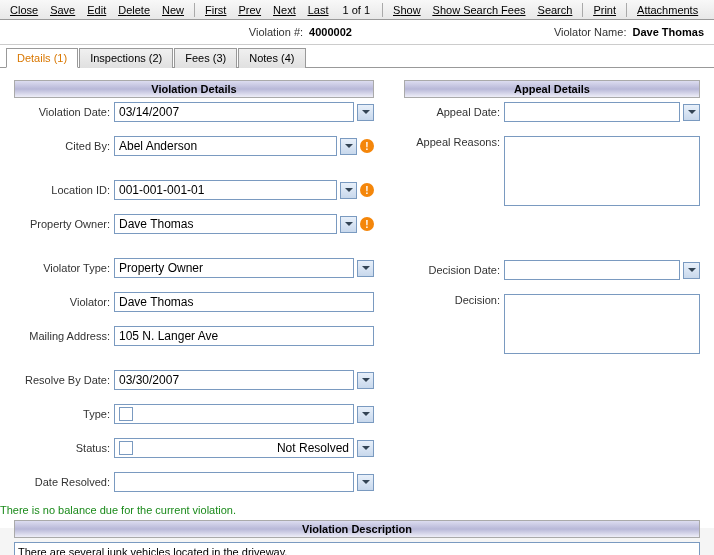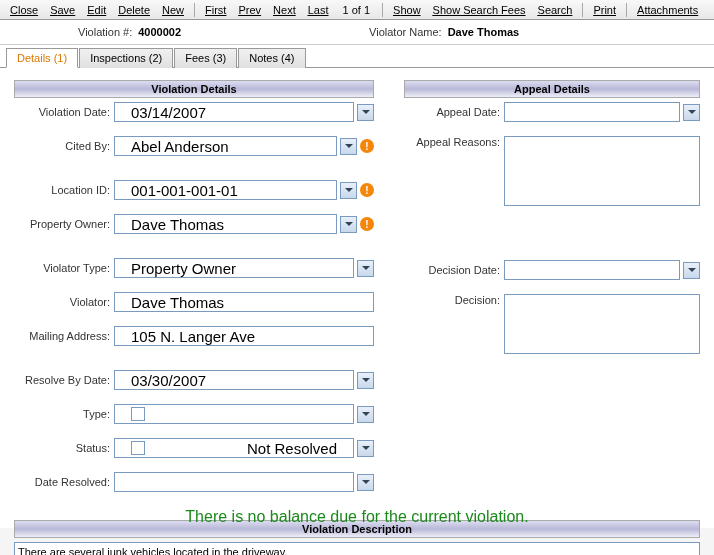--- a/index.html
+++ b/index.html
@@ -4,57 +4,57 @@
 <style>
 * { margin: 0; padding: 0; box-sizing: border-box; }
 body { font-family: Tahoma, Arial, sans-serif; font-size: 11px; background: #f5f5f5; width: 714px; height: 555px; overflow: hidden; }
 
 .toolbar { background: linear-gradient(#f8f8f8, #e8e8e8); border-bottom: 1px solid #999; padding: 2px 4px; display: flex; gap: 0; align-items: center; height: 20px; }
 .toolbar button { background: none; border: none; font-size: 11px; padding: 2px 6px; cursor: pointer; text-decoration: underline; color: #000; }
 .toolbar button:first-letter { text-decoration: underline; }
 .toolbar .sep { width: 1px; height: 14px; background: #aaa; margin: 0 4px; }
 .toolbar .counter { font-size: 11px; padding: 0 8px; }
 
-.header-row { display: flex; padding: 6px 28px; gap: 18px; border-bottom: 1px solid #ccc; background: #fff; }
+.header-row { display: flex; padding: 6px 10px; gap: 32px; border-bottom: 1px solid #ccc; background: #fff; justify-content: flex-end; }
 .header-item { display: flex; gap: 6px; }
 .header-label { color: #333; }
 .header-value { font-weight: bold; }
 
 .tabs { display: flex; background: #fff; padding-top: 2px; padding-left: 6px; border-bottom: 1px solid #999; }
 .tab { padding: 3px 10px; border: 1px solid #999; border-bottom: none; margin-right: 1px; background: linear-gradient(#f0f0f0,#e0e0e0); cursor: pointer; font-size: 11px; position: relative; top: 1px; }
 .tab.active { background: #fff; border-bottom: 1px solid #fff; color: #000; }
 .tab .orange { color: #d97700; }
 
 .content { padding: 12px 14px; background: #fff; height: 460px; position: relative; }
 .columns { display: flex; gap: 30px; }
 .col-left { width: 360px; }
 .col-right { flex: 1; }
 
 .section-header { background: linear-gradient(#dcdcf0, #b8b8d8 50%, #eeeef8); text-align: center; font-weight: bold; font-size: 11px; padding: 2px 14px; margin-bottom: 4px; border: 1px solid #aaa; }
 
 .field-row { display: flex; align-items: center; margin-bottom: 14px; min-height: 20px; }
 .field-label { width: 100px; text-align: right; padding-right: 4px; color: #333; }
 .field-input { flex: 1; display: flex; align-items: center; gap: 3px; }
-.input, .select { border: 1px solid #7a9ac0; height: 20px; padding: 1px 16px; font-size: 15px; font-family: inherit; background: #fff; }
+.input, .select { border: 1px solid #7a9ac0; height: 20px; padding: 1px 4px; font-size: 12px; font-family: inherit; background: #fff; }
 .input { flex: 1; }
 .select { flex: 1; display: flex; align-items: center; justify-content: space-between; cursor: pointer; }
 .select-btn { width: 17px; height: 17px; background: linear-gradient(#e8f0fa,#c8d8ec); border: 1px solid #7a9ac0; display: flex; align-items: center; justify-content: center; cursor: pointer; flex-shrink: 0; }
 .select-btn::after { content: ""; border-left: 4px solid transparent; border-right: 4px solid transparent; border-top: 4px solid #345; }
 .warn-icon { width: 14px; height: 14px; background: #f4860a; border-radius: 50%; color: #fff; font-weight: bold; display: flex; align-items: center; justify-content: center; font-size: 10px; flex-shrink: 0; }
 .checkbox-icon { width: 14px; height: 14px; border: 1px solid #7a9ac0; background: #fff; flex-shrink: 0; margin-right: 4px; }
 
 .spacer { height: 10px; }
 .textarea-box { border: 1px solid #7a9ac0; background: #fff; padding: 3px; font-size: 11px; font-family: inherit; width: 100%; resize: none; }
 .appeal-reasons { height: 70px; }
 .decision-box { height: 60px; }
 
 .desc-section { margin-top: 14px; }
 .desc-textarea { height: 152px; }
 
-.footer-status { position: absolute; bottom: 2px; left: 0; right: 0; text-align: center; color: #1a8a1a; font-size: 16px; }
+.footer-status { position: absolute; bottom: 12px; left: 0; right: 0; color: #1a8a1a; font-size: 11px; }
 </style>
 </head>
 <body>
 
 <div class="toolbar">
   <button>Close</button>
   <button>Save</button>
   <button>Edit</button>
   <button>Delete</button>
   <button>New</button>

